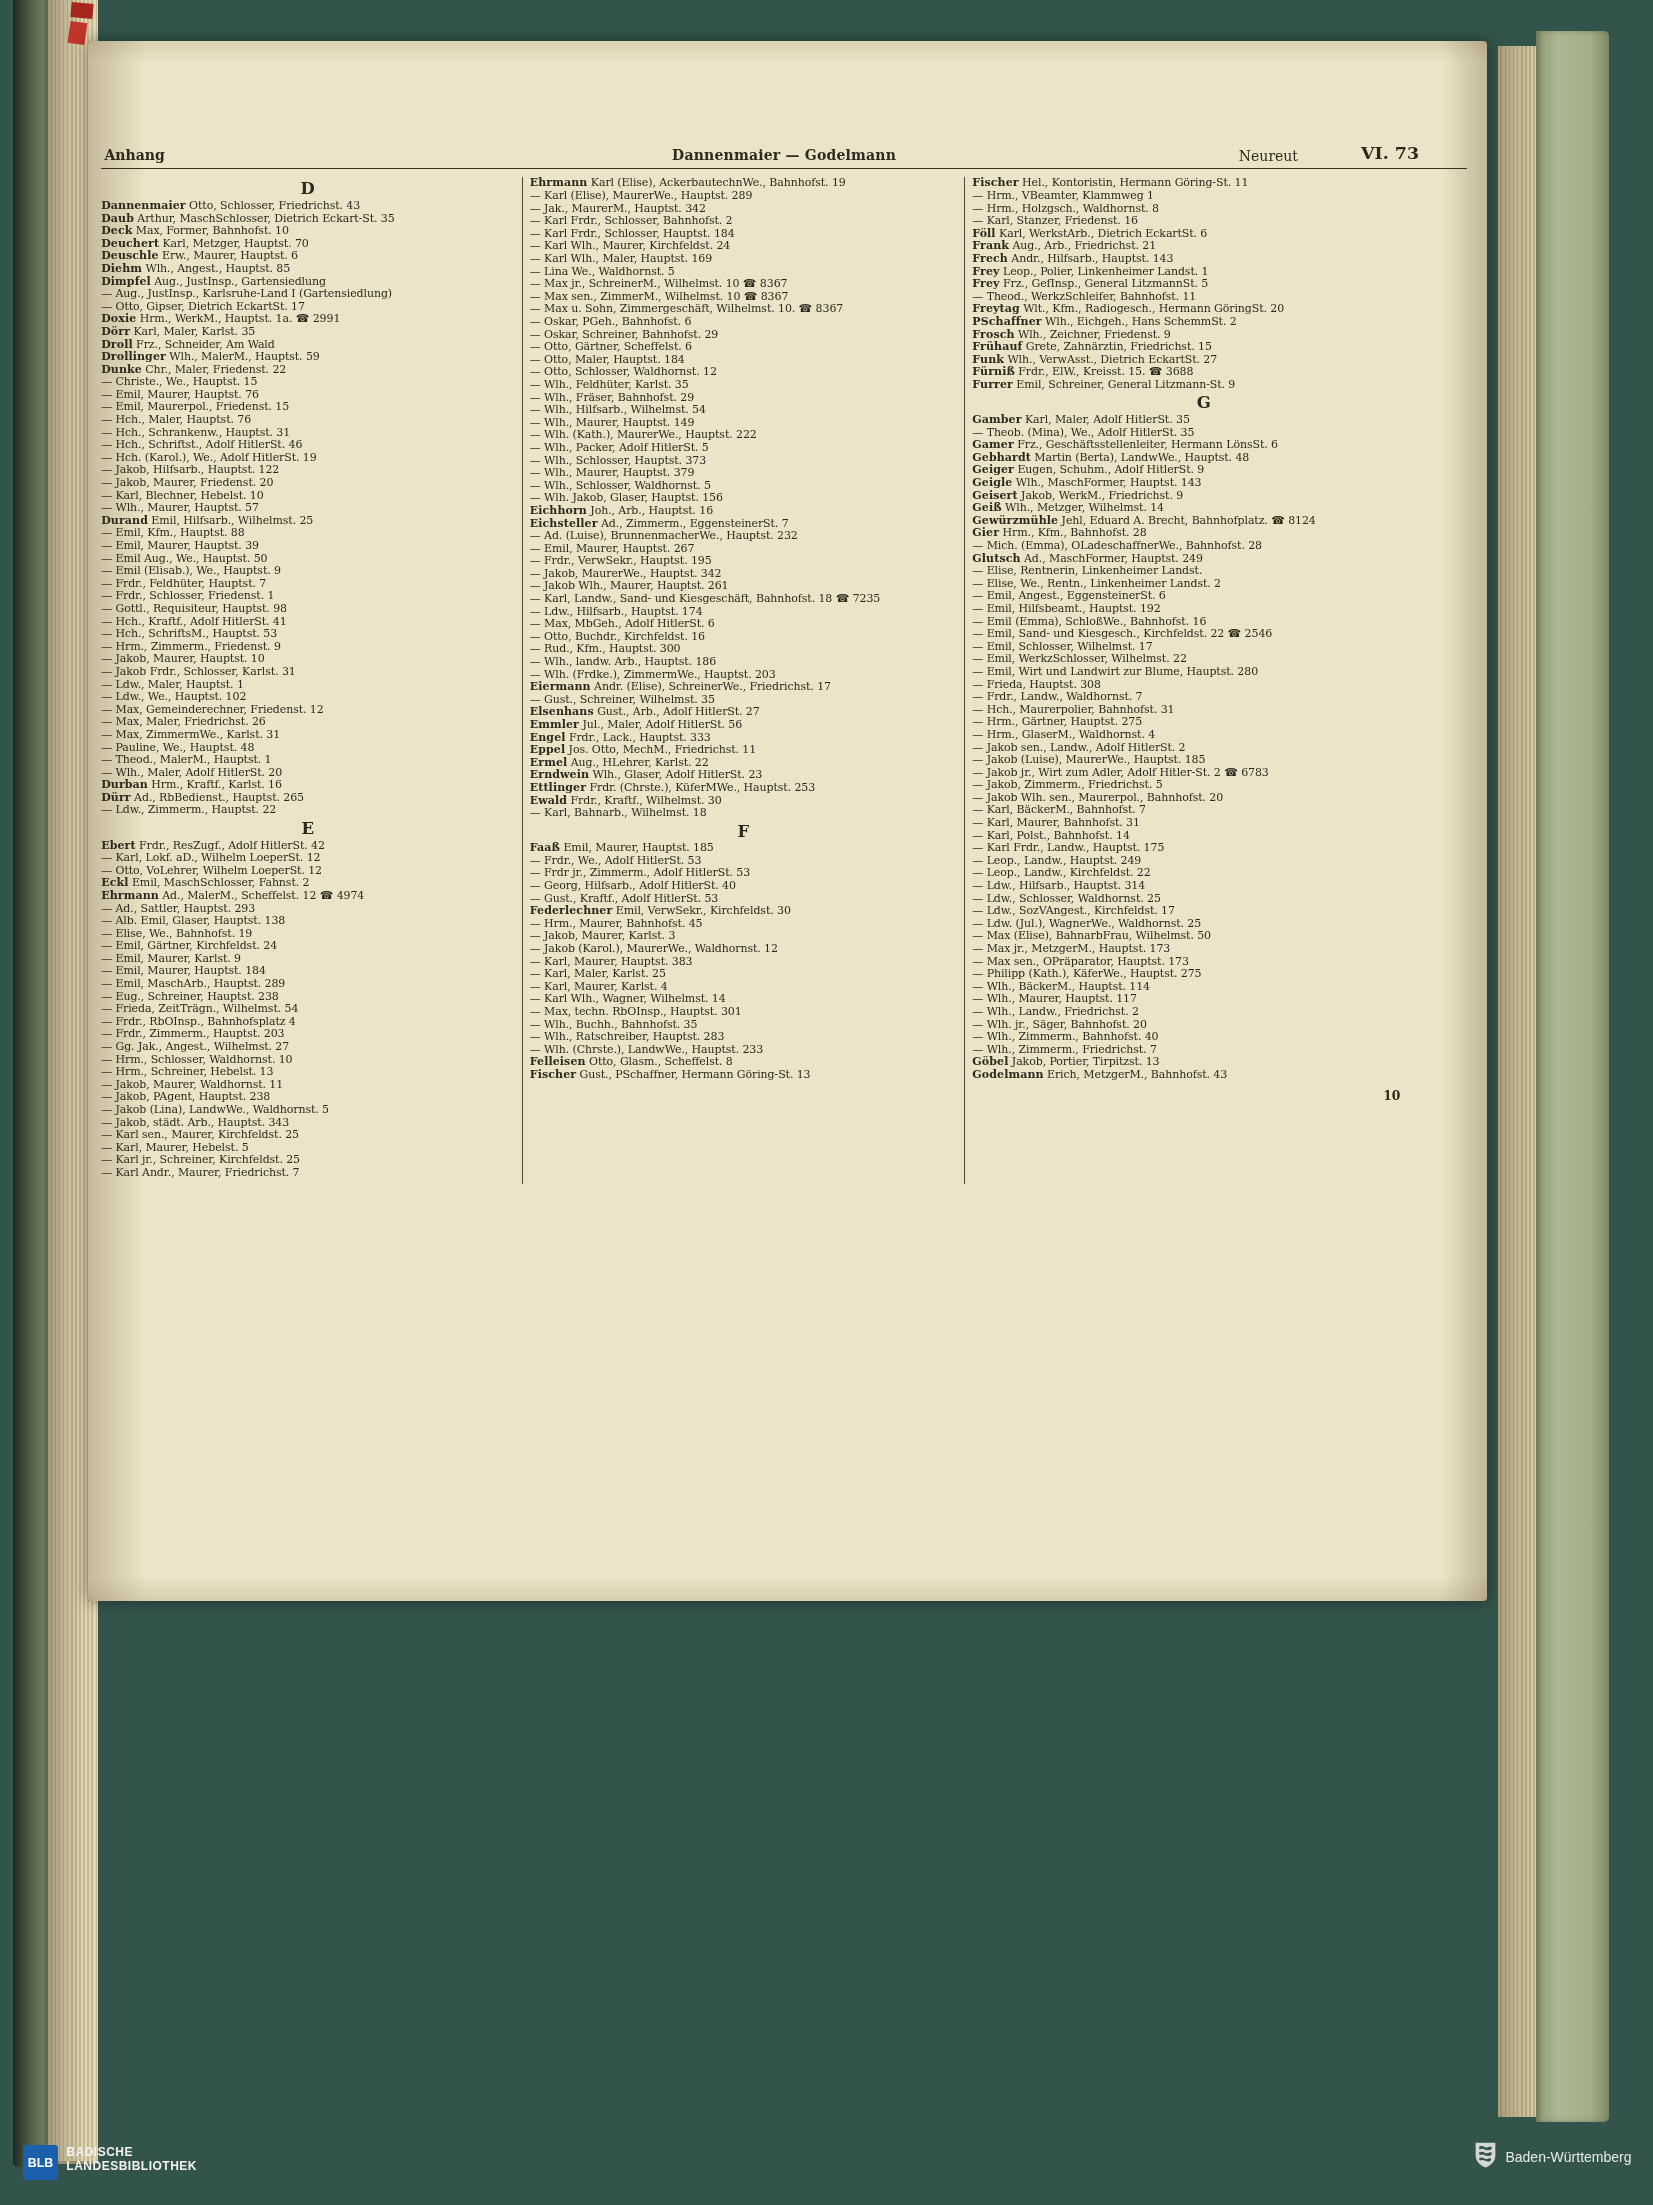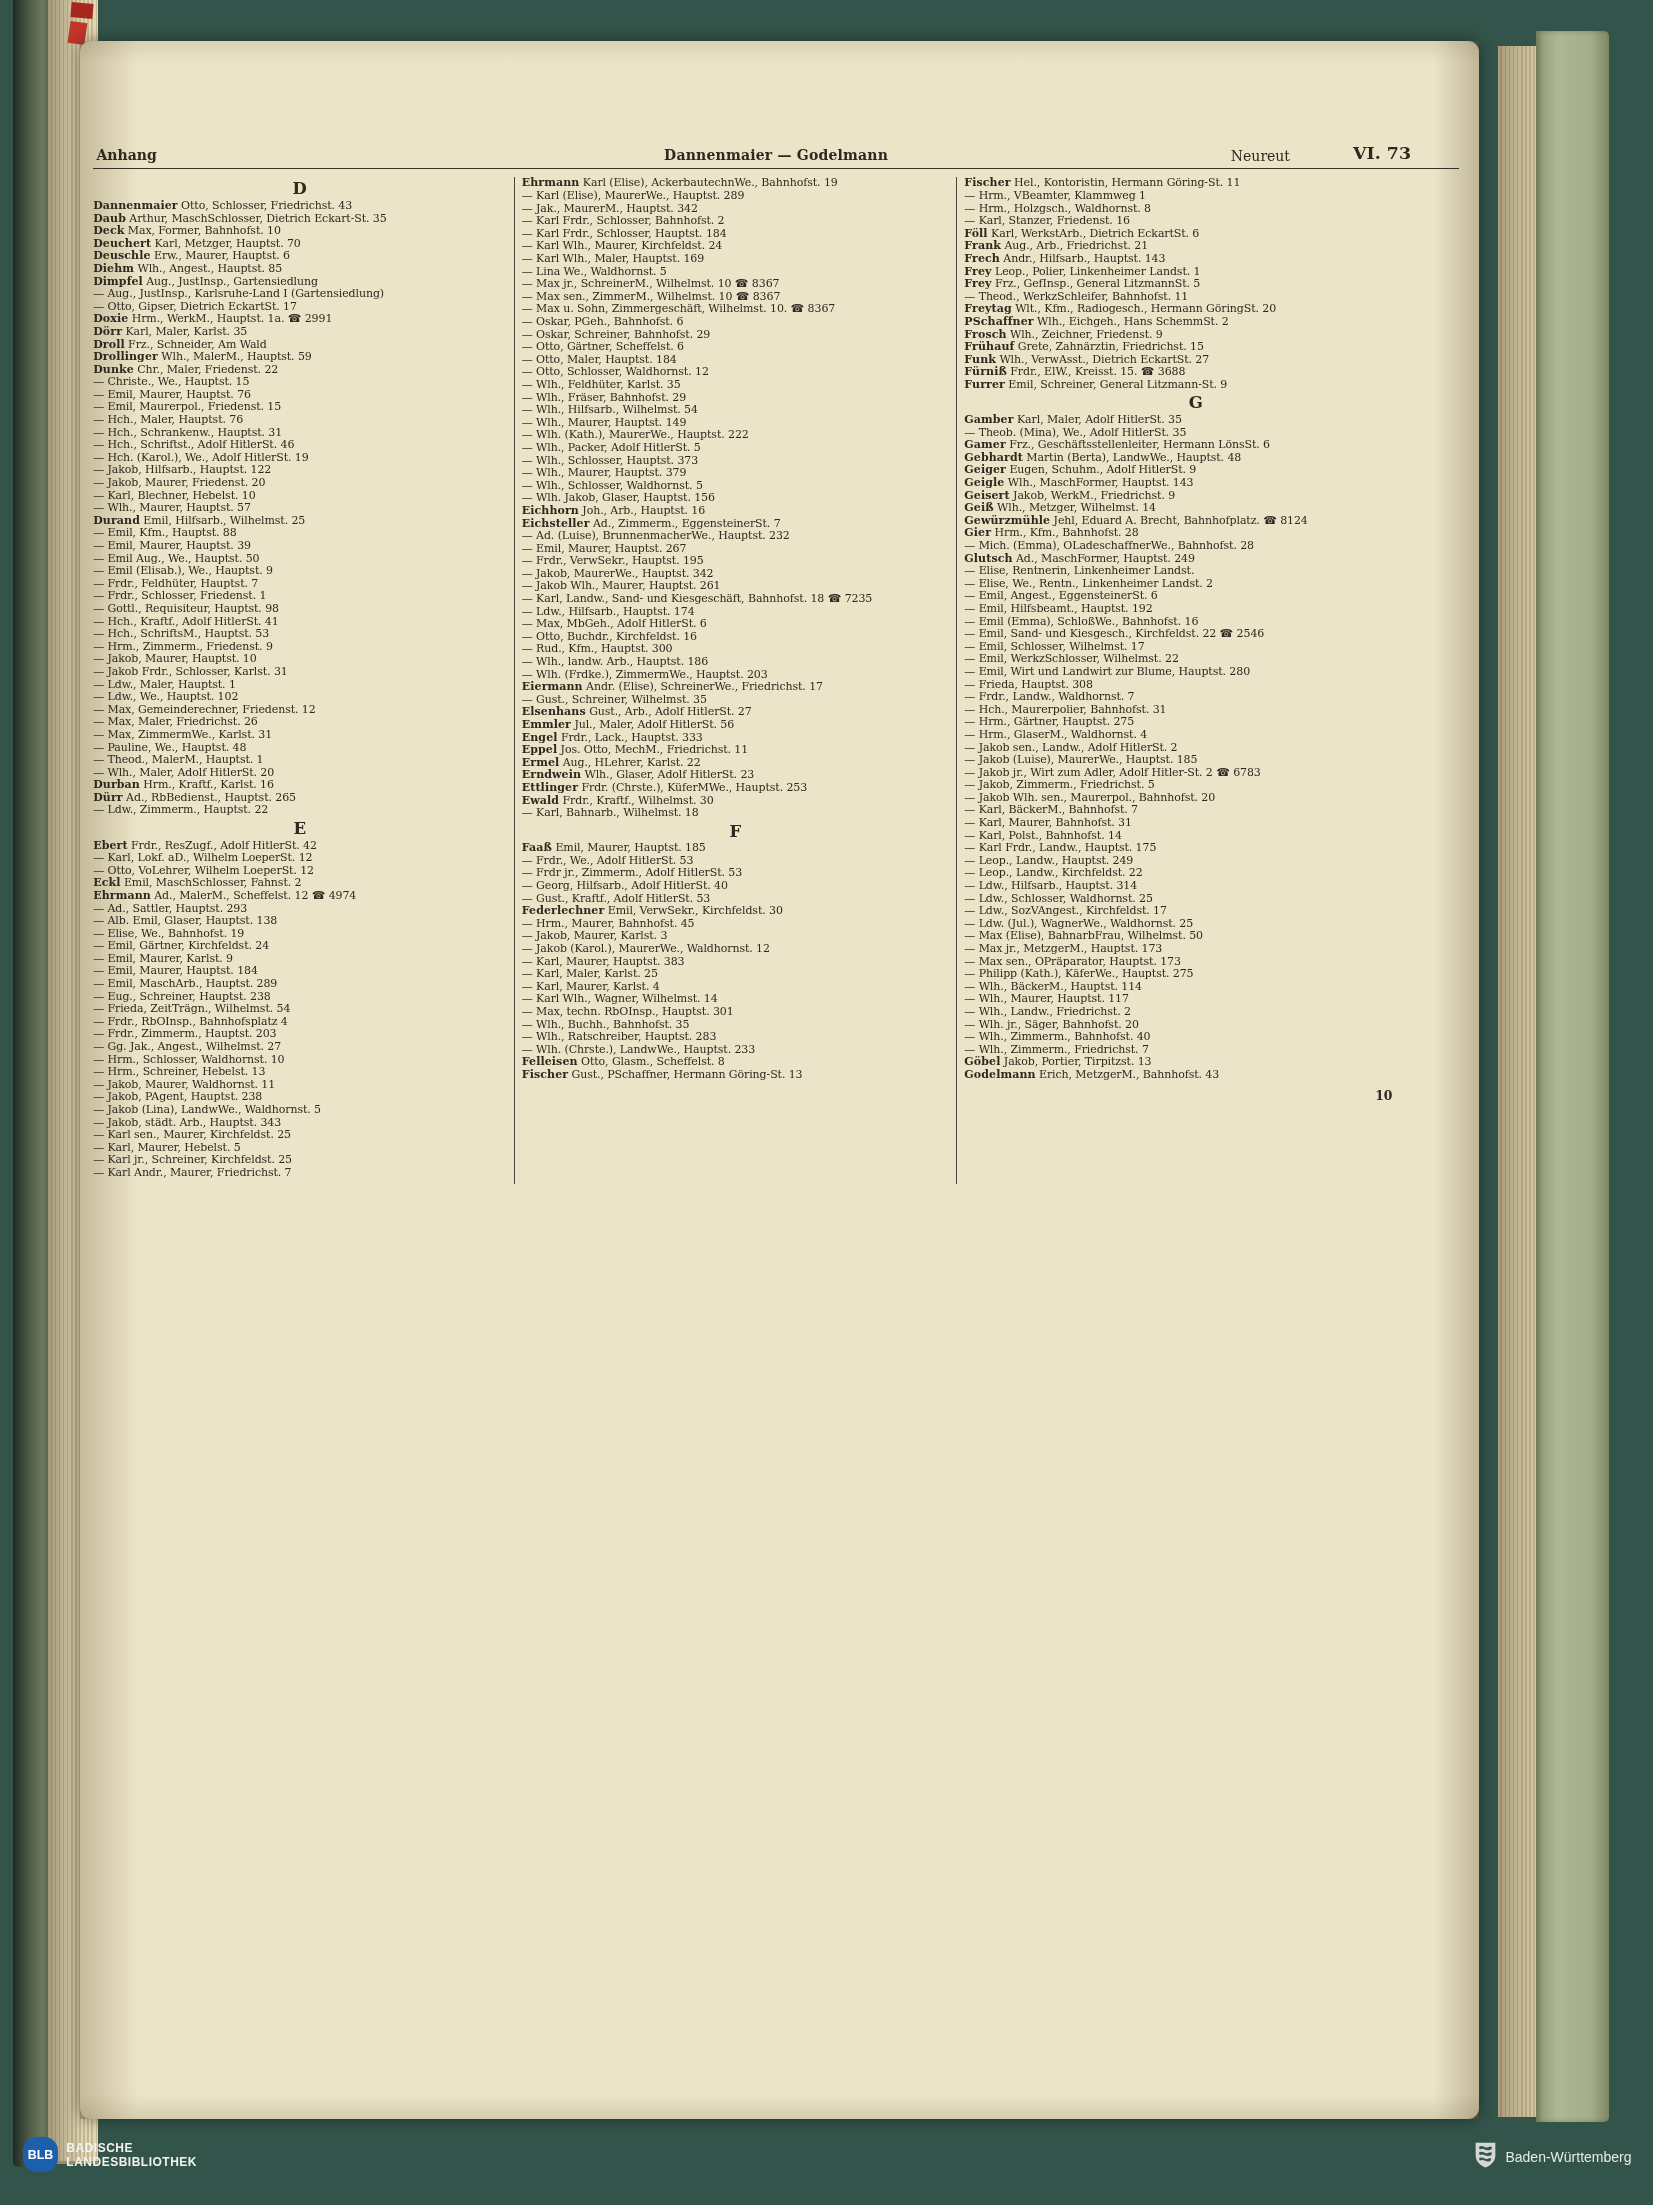--- a/index.html
+++ b/index.html
@@ -21,23 +21,23 @@
     position:absolute;left:48px;top:0;width:50px;height:2161px;
     background:
       linear-gradient(90deg,rgba(90,75,45,.45),rgba(90,75,45,0) 70%),
       repeating-linear-gradient(90deg,#e0d6b4 0 2.5px,#c6b992 2.5px 4.1px);
     border-bottom:3.3px solid #9a8d66;
   }
   .bookmark1{position:absolute;left:71px;top:3.3px;width:21.5px;height:15px;background:#a8271d;transform:rotate(5deg);}
   .bookmark2{position:absolute;left:69px;top:21.5px;width:16.5px;height:21.5px;background:#c1352a;transform:rotate(8deg);}
 
   .page{
-    position:absolute;left:80px;top:41px;width:1399px;height:2078px;
+    position:absolute;left:88px;top:41px;width:1399px;height:1560px;
     background:#ece4c8;
-    border-radius:11px;
+    border-radius:4px;
     box-shadow:0 0 15px rgba(0,0,0,.45);
   }
   .page::before{ 
     content:"";position:absolute;inset:0;pointer-events:none;
     background:
       linear-gradient(90deg,rgba(110,90,50,.30),rgba(110,90,50,0) 58px),
       linear-gradient(270deg,rgba(100,85,50,.32),rgba(100,85,50,0) 45px),
       linear-gradient(180deg,rgba(100,85,50,.14),rgba(100,85,50,0) 21.5px),
       linear-gradient(0deg,rgba(100,85,50,.16),rgba(100,85,50,0) 25px);
   }
@@ -74,21 +74,21 @@
   .vr{width:0.8px;background:#4d453a;height:1007px;margin:0 7.4px;flex:none;}
 
   .entry{padding-left:16.5px;text-indent:-16.5px;}
   .entry b{font-weight:bold;letter-spacing:0.1px;}
   .letter{font-size:16.5px;font-weight:bold;text-align:center;margin:5.8px 0 4.1px;text-indent:0;}
   .pagenum{text-align:right;font-weight:bold;padding-right:35px;margin-top:8.3px;font-size:12.4px;}
 
   
   .blb{position:absolute;left:23px;top:2137px;display:flex;align-items:center;font-family:"Liberation Sans","DejaVu Sans",sans-serif;}
   .blb-box{width:35px;height:35px;background:#1b5fad;color:#fff;font-weight:bold;font-size:12.4px;
-    display:flex;align-items:center;justify-content:center;border-radius:14px;}
+    display:flex;align-items:center;justify-content:center;border-radius:3px;margin-top:8px;}
   .blb-text{margin-left:8.3px;color:#f2f2f2;font-weight:bold;font-size:12px;line-height:14px;letter-spacing:0.5px;}
   .bw{position:absolute;right:21.5px;top:2142px;display:flex;align-items:center;gap:8.3px;
     font-family:"Liberation Sans","DejaVu Sans",sans-serif;color:#e9e9e9;font-size:14px;font-weight:normal;}
 </style>
 </head>
 <body>
 
 <div class="scene">
 
   <div class="cover-left"></div>

